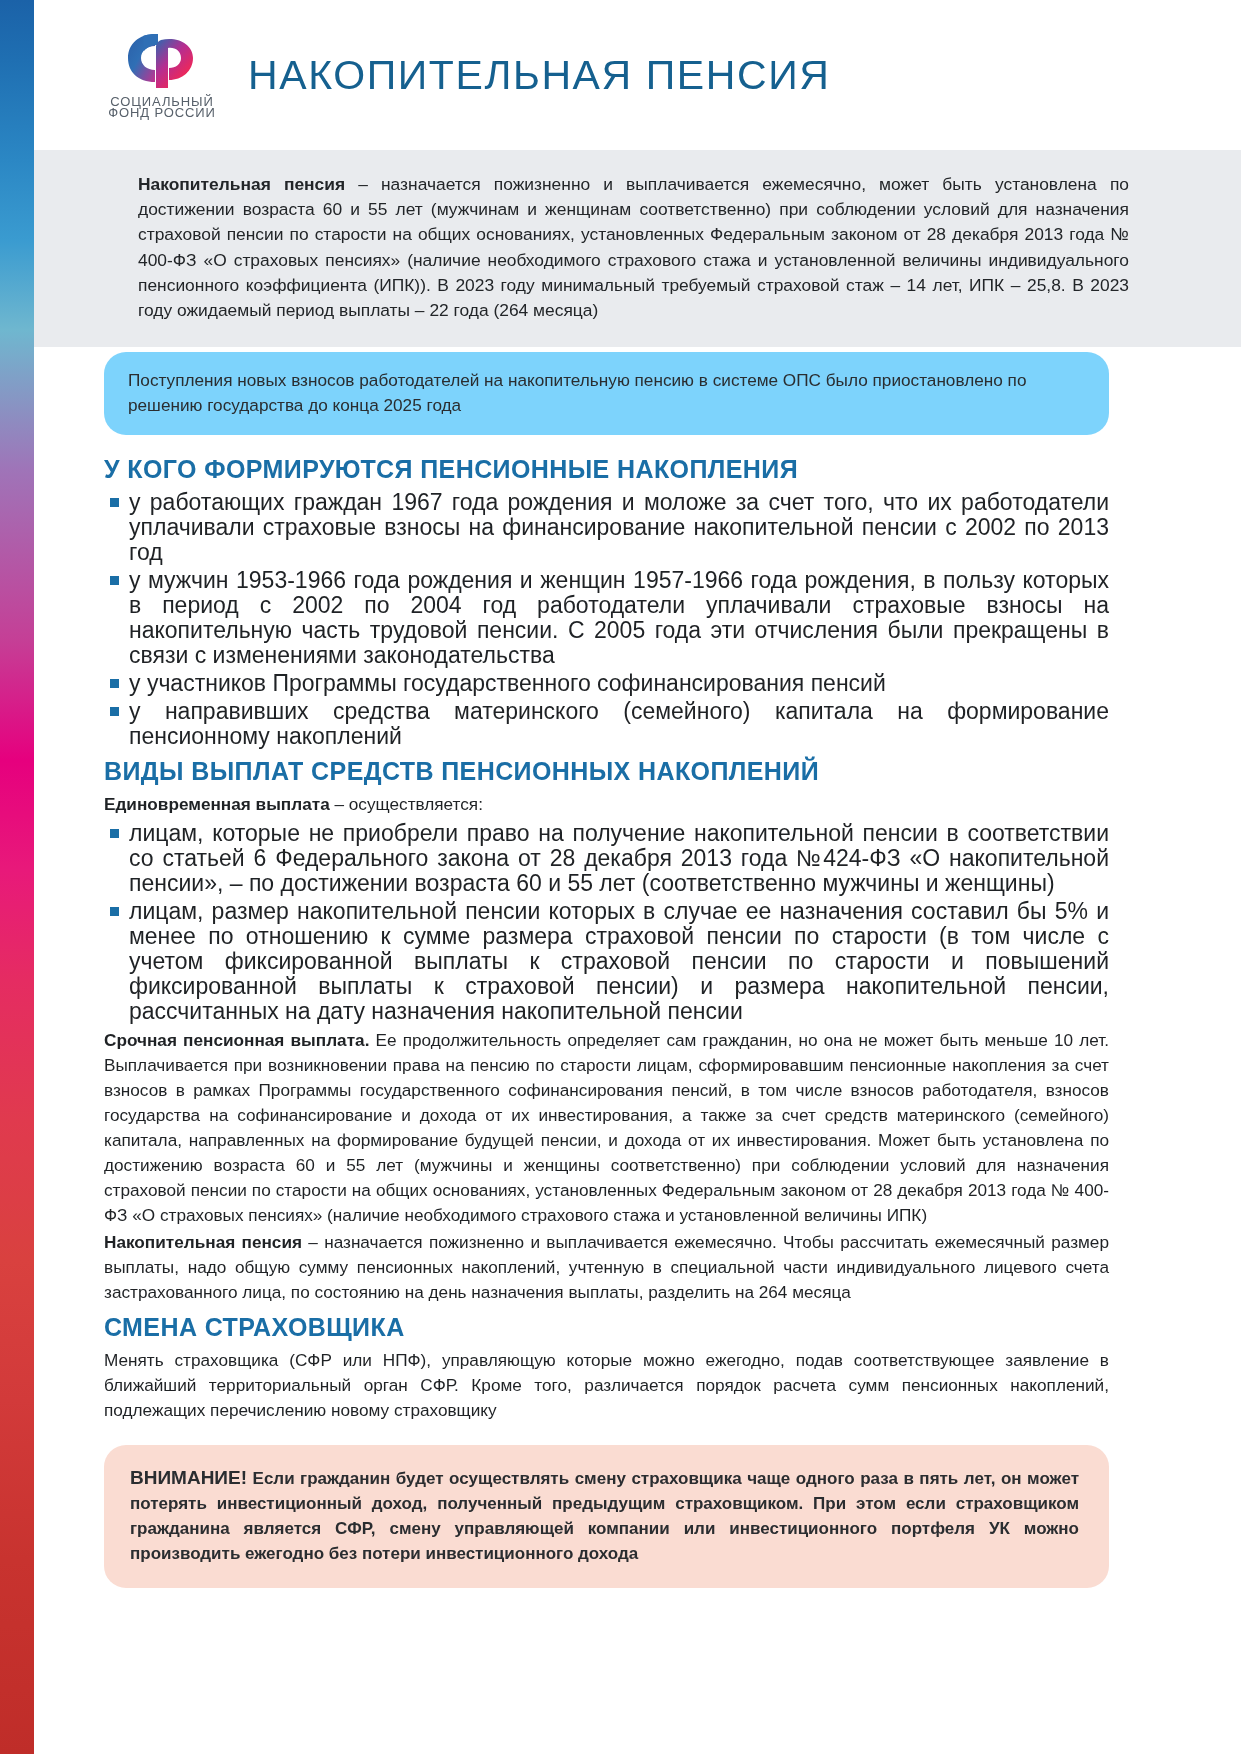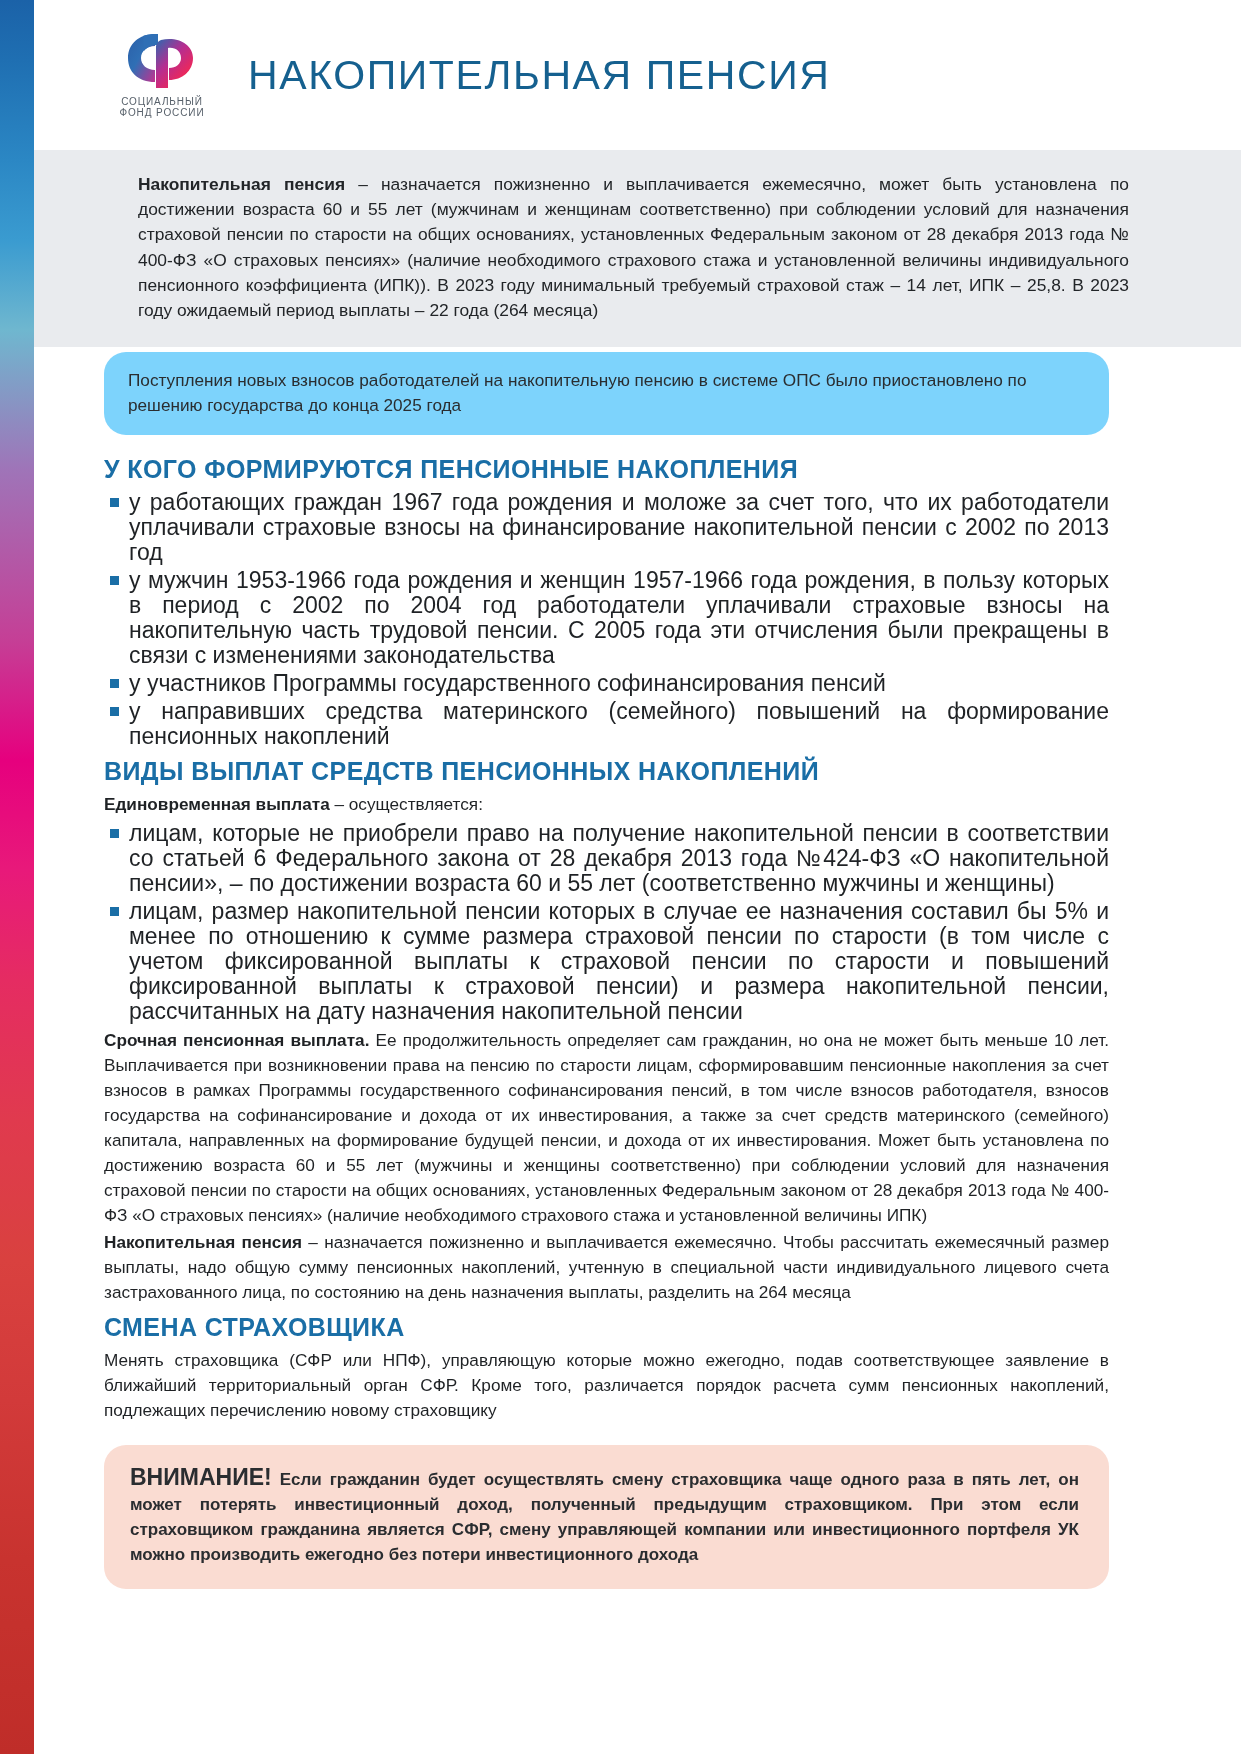--- a/index.html
+++ b/index.html
@@ -59,21 +59,21 @@
     align-items: center;
     justify-content: center;
   }
   .logo-mark {
     width: 74px;
     height: 58px;
     position: relative;
   }
   .logo-caption {
     margin-top: 7px;
-    font-size: 10px;
+    font-size: 13px;
     line-height: 10.5px;
     letter-spacing: 0.9px;
     color: #57606a;
     text-align: center;
     white-space: pre-line;
     font-family: "Liberation Sans", sans-serif;
   }
   .page-title {
     margin-left: 26px;
     font-size: 41px;
@@ -173,21 +173,21 @@
     box-sizing: border-box;
     margin-top: 22px;
     font-size: 17px;
     line-height: 25px;
     font-weight: bold;
     color: #2a2d30;
     text-align: justify;
     text-justify: inter-word;
   }
   .attention .big {
-    font-size: 23px;
+    font-size: 19px;
     font-weight: bold;
     margin-top: 44px;
   }
 </style>
 </head>
 <body>
 
 <div class="edge-bar"></div>
 
 <div class="header">
@@ -226,21 +226,21 @@
 
 <div class="body-col">
 
   <div class="callout-pink">Поступления новых взносов работодателей на накопительную пенсию в системе ОПС было приостановлено по решению государства до конца 2025 года</div>
 
   <h2 class="section-title">У КОГО ФОРМИРУЮТСЯ ПЕНСИОННЫЕ НАКОПЛЕНИЯ</h2>
   <ul class="bullets">
     <li>у работающих граждан 1967 года рождения и моложе за счет того, что их работодатели уплачивали страховые взносы на финансирование накопительной пенсии с 2002 по 2013 год</li>
     <li>у мужчин 1953-1966 года рождения и женщин 1957-1966 года рождения, в пользу которых в период с 2002 по 2004 год работодатели уплачивали страховые взносы на накопительную часть трудовой пенсии. С 2005 года эти отчисления были прекращены в связи с изменениями законодательства</li>
     <li class="nojust">у участников Программы государственного софинансирования пенсий</li>
-    <li>у направивших средства материнского (семейного) повышений на формирование пенсионных накоплений</li>
+    <li>у направивших средства материнского (семейного) капитала на формирование пенсионному накоплений</li>
   </ul>
 
   <h2 class="section-title tight">ВИДЫ ВЫПЛАТ СРЕДСТВ ПЕНСИОННЫХ НАКОПЛЕНИЙ</h2>
 
   <p class="para lead">
     <b>Единовременная выплата</b><span> – осуществляется:</span>
   </p>
   <ul class="bullets">
     <li>лицам, которые не приобрели право на получение накопительной пенсии в соответствии со статьей 6 Федерального закона от 28 декабря 2013 года №424-ФЗ «О накопительной пенсии», – по достижении возраста 60 и 55 лет (соответственно мужчины и женщины)</li>
     <li>лицам, размер накопительной пенсии которых в случае ее назначения составил бы 5% и менее по отношению к сумме размера страховой пенсии по старости (в том числе с учетом фиксированной выплаты к страховой пенсии по старости и повышений фиксированной выплаты к страховой пенсии) и размера накопительной пенсии, рассчитанных на дату назначения накопительной пенсии</li>

